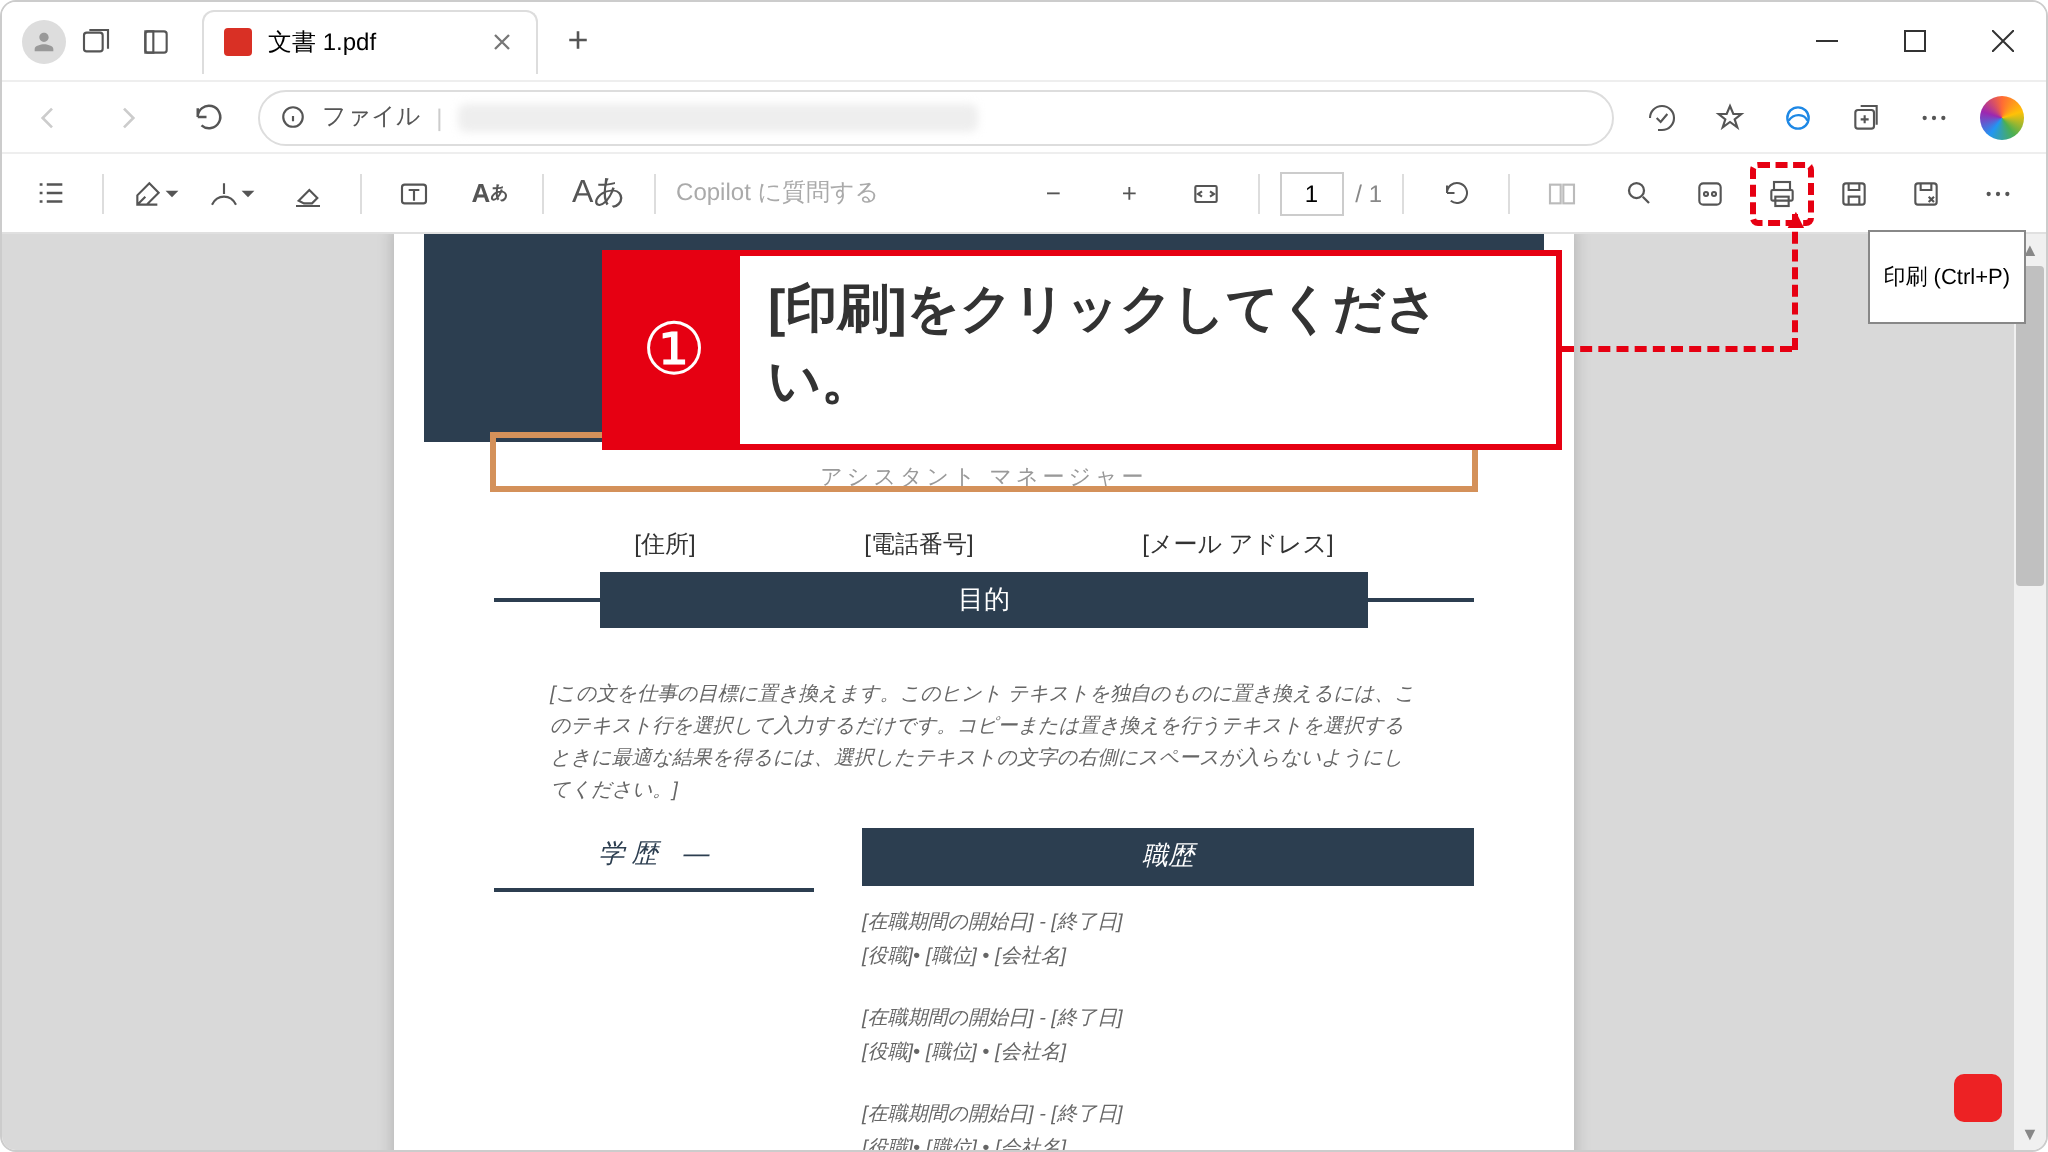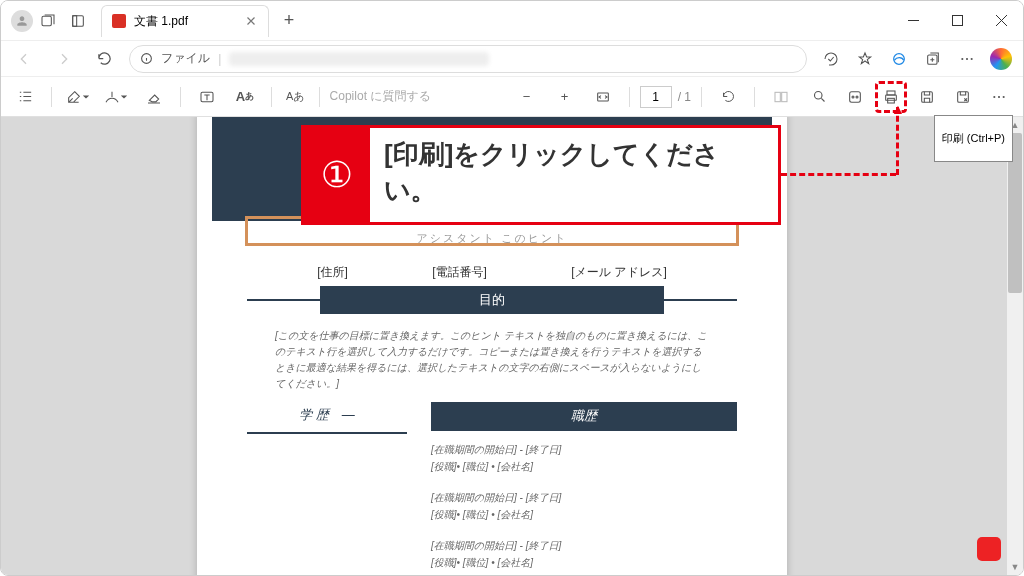--- a/index.html
+++ b/index.html
@@ -36,21 +36,21 @@
 .pdftoolbar-right { margin-left: auto; display: flex; align-items: center; gap: 4px; }
 .print-highlight { border: 3px dashed #e60012; border-radius: 4px; }
 
 
 .pdf-viewport { position: absolute; top: 116px; bottom: 0; left: 0; right: 16px; background: #d9d9d9; overflow: hidden; }
 .pdf-page { position: absolute; left: 196px; top: -6px; width: 590px; height: 800px; background: #fff; box-shadow: 0 2px 8px rgba(0,0,0,.2); }
 .pdf-header { width: 560px; height: 110px; background: #2c3e50; margin: 0 15px; }
 .orange-box { position: absolute; width: 494px; height: 30px; border: 3px solid #d4915a; left: 48px; top: 105px; }
 .subtitle { text-align: center; font-size: 11px; color: #999; margin-top: 10px; letter-spacing: 2px; }
 .contact-row { display: flex; justify-content: space-around; padding: 18px 78px; font-size: 12px; color: #333; }
-.section-hdr { width: 344px; height: 28px; background: #2c3e50; color: #fff; display: flex; align-items: center; justify-content: center; font-size: 13px; margin: 4px auto; }
+.section-hdr { width: 384px; height: 28px; background: #2c3e50; color: #fff; display: flex; align-items: center; justify-content: center; font-size: 13px; margin: 16px auto; }
 .hr-line { border: none; border-top: 2px solid #2c3e50; margin: 0 50px; }
 .body-text { font-size: 10px; color: #666; line-height: 1.6; padding: 10px 78px; font-style: italic; }
 .two-col { display: flex; padding: 0 50px; gap: 24px; font-style: italic; }
 .col-l { width: 160px; }
 .col-r { flex: 1; }
 .col-hdr { text-align: center; font-size: 13px; color: #2c3e50; margin-bottom: 8px; padding-top: 4px; }
 .col-hdr-dark { height: 28px; background: #2c3e50; color: #fff; display: flex; align-items: center; justify-content: center; font-size: 13px; }
 .hr-thin { border: none; border-top: 2px solid #2c3e50; margin-bottom: 10px; }
 .col-body { font-size: 10px; color: #666; line-height: 1.7; }
 
@@ -220,21 +220,21 @@
       <svg width="16" height="16" viewBox="0 0 24 24" fill="none" stroke="currentColor" stroke-width="1.6">
         <rect x="3" y="5" width="18" height="14" rx="2"></rect>
         <path d="M8 9h8M12 9v8"></path>
       </svg>
     </div>
   <div class="pdf-btn" style="font-size:13px;font-weight:600">
       <span>A</span>
       <span style="font-size:9px;vertical-align:super">あ</span>
     </div>
   <div class="sep"></div>
-  <div class="pdf-btn" style="font-size:11px;width:auto;padding:0 4px">
+  <div class="pdf-btn" style="font-size:16px;width:auto;padding:0 4px">
       <span>Aあ</span>
     </div>
   <div class="sep"></div>
   <span class="copilot-prompt">Copilot に質問する</span>
 
   <div style="flex:1"></div>
   <div class="pdf-btn">−</div>
   <div class="pdf-btn">+</div>
   <div class="pdf-btn">
       <svg width="16" height="16" viewBox="0 0 24 24" fill="none" stroke="currentColor" stroke-width="1.6">
@@ -302,21 +302,21 @@
       </div>
   </div>
 </div>
 
 <div class="tooltip">印刷 (Ctrl+P)</div>
 
 <div class="pdf-viewport">
   <div class="pdf-page">
     <div class="pdf-header"></div>
     <div class="orange-box"></div>
-    <div class="subtitle">アシスタント このヒント</div>
+    <div class="subtitle">アシスタント マネージャー</div>
     <div class="contact-row">
       <span>[住所]</span>
       <span>[電話番号]</span>
       <span>[メール アドレス]</span>
     </div>
     <hr class="hr-line">
     <div class="section-hdr" style="margin-top:-15px">目的</div>
     <div class="body-text">[この文を仕事の目標に置き換えます。このヒント テキストを独自のものに置き換えるには、このテキスト行を選択して入力するだけです。コピーまたは置き換えを行うテキストを選択するときに最適な結果を得るには、選択したテキストの文字の右側にスペースが入らないようにしてください。]</div>
     <div class="two-col">
       <div class="col-l">

